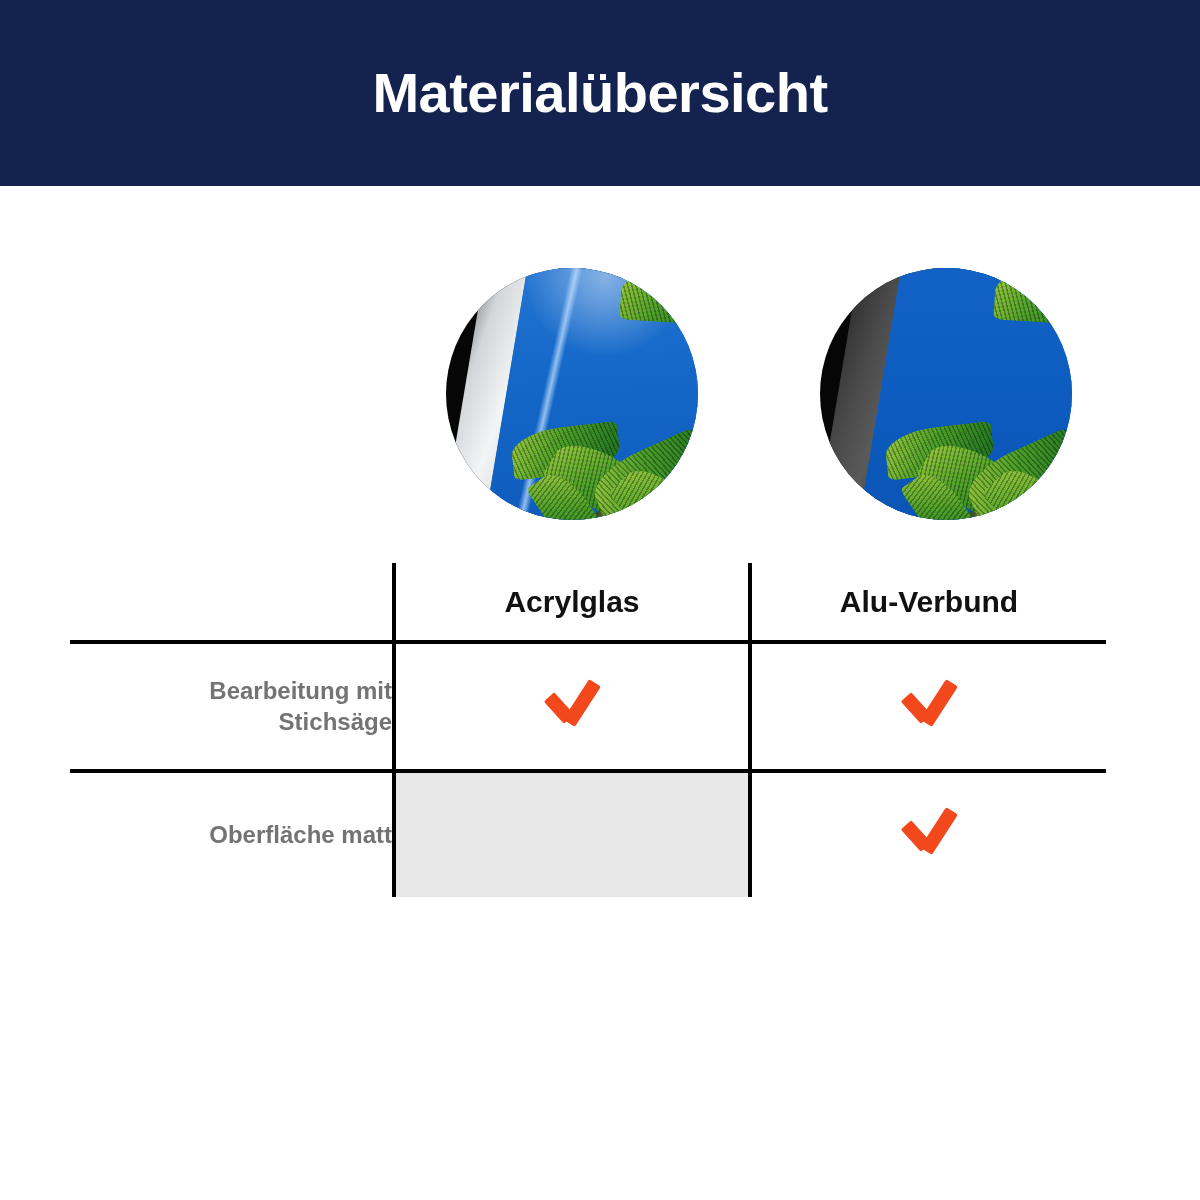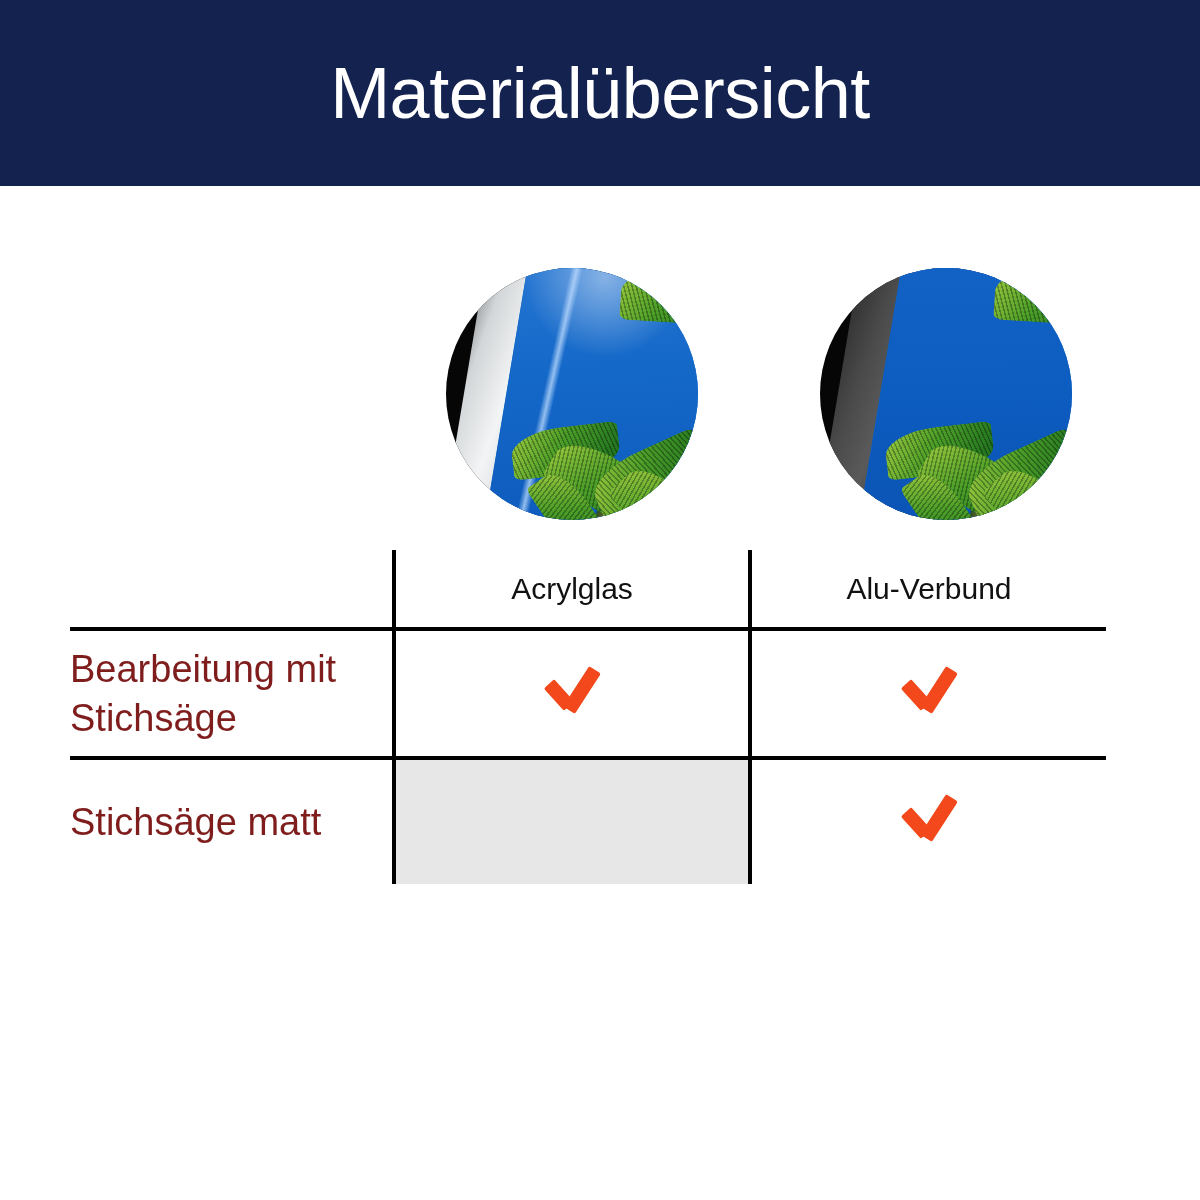--- a/index.html
+++ b/index.html
@@ -22,22 +22,22 @@
     top: 0;
     width: 1200px;
     height: 186px;
     background: #14224f;
     display: flex;
     align-items: center;
     justify-content: center;
   }
   .header-title {
     color: #ffffff;
-    font-size: 72px;
-    font-weight: normal;
+    font-size: 56px;
+    font-weight: bold;
     letter-spacing: -0.5px;
     line-height: 1;
     white-space: nowrap;
     font-family: "Liberation Sans", sans-serif;
   }
 
   
   .thumbs {
     position: absolute;
     left: 0;
@@ -151,23 +151,24 @@
   .trunk {
     position: absolute;
     background: linear-gradient(90deg, #2d4a23, #54612c 45%, #2a3d1c);
     border-radius: 3px;
   }
 
   
   .table {
     position: absolute;
     left: 70px;
-    top: 550px;
+    top: 563px;
     width: 1036px;
     height: 448px;
+    font-weight: bold;
   }
   .tbl {
     border-collapse: collapse;
     width: 1036px;
     table-layout: fixed;
   }
   .tbl td, .tbl th {
     padding: 0;
     margin: 0;
     vertical-align: middle;
@@ -185,24 +186,24 @@
     border-left: 4px solid #000000;
     font-family: "Liberation Sans", sans-serif;
   }
 
   .body-row td { border-top: 4px solid #000000; }
   .row-1 td { height: 125px; }
   .row-2 td { height: 124px; }
   .row-3 td { height: 122px; }
 
   .cell-label {
-    text-align: left;
+    text-align: right;
     padding-left: 18px;
-    font-size: 38px;
-    color: #7f1d1d;
+    font-size: 24px;
+    color: #737373;
     line-height: 1.28;
     border-left: none;
   }
   .cell-val {
     text-align: center;
     border-left: 4px solid #000000;
   }
   .cell-shaded { background: #e7e7e7; }
 
   
@@ -315,21 +316,21 @@
         <td class="cell-val">
           <span class="check"><i class="short"></i><i class="long"></i></span>
         </td>
         <td class="cell-val">
           <span class="check"><i class="short"></i><i class="long"></i></span>
         </td>
       </tr>
 
       <tr class="body-row row-2">
         <td class="cell-label">
-          <div>Stichsäge matt</div>
+          <div>Oberfläche matt</div>
         </td>
         <td class="cell-val cell-shaded">
           <span class="blank-mark"></span>
         </td>
         <td class="cell-val">
           <span class="check"><i class="short"></i><i class="long"></i></span>
         </td>
       </tr>
 
 

